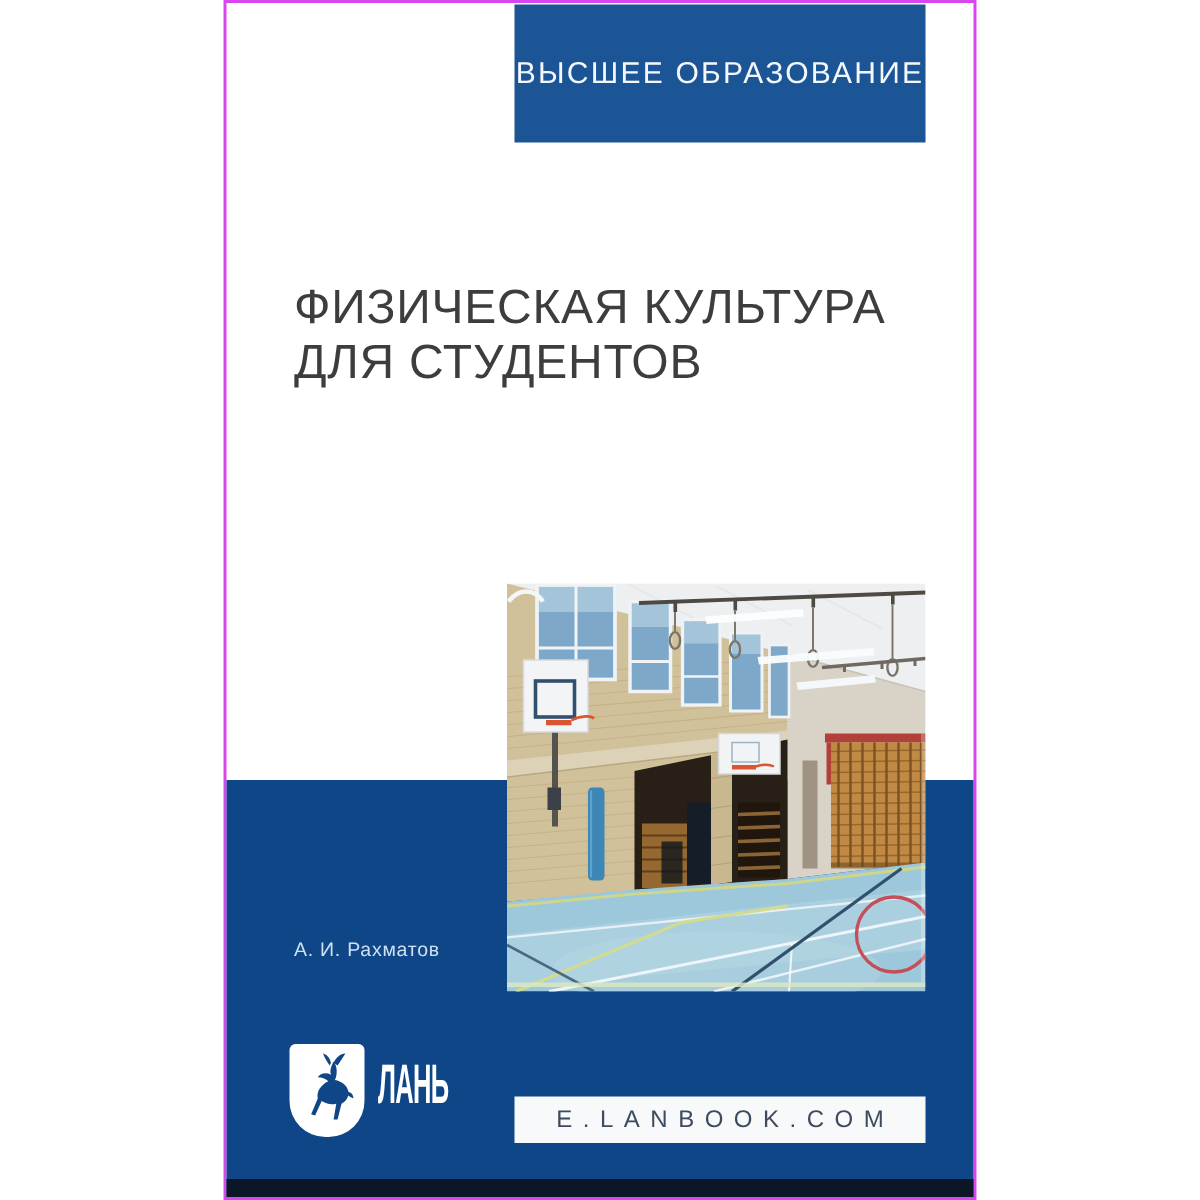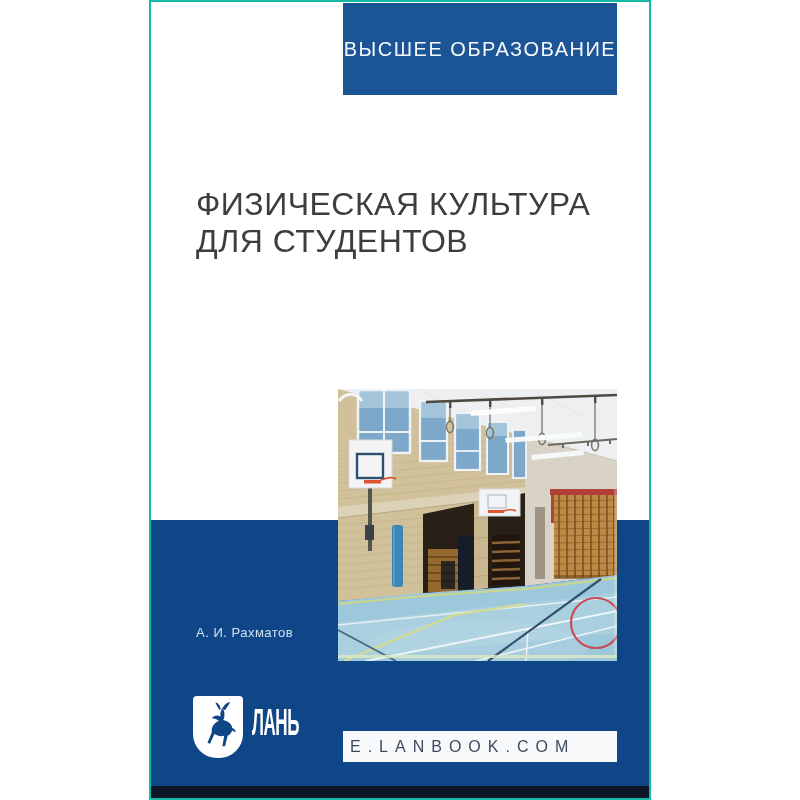--- a/index.html
+++ b/index.html
@@ -1,34 +1,34 @@
 <!DOCTYPE html>
 <html><head>
 <meta charset="utf-8">
 <style>
   html,body{margin:0;padding:0;background:#ffffff;}
   body{width:800px;height:800px;position:relative;font-family:"Liberation Sans",sans-serif;overflow:hidden;}
   .cover{position:absolute;left:149px;top:0;width:502px;height:800px;background:#ffffff;
-         border:2px solid #14b8a6;box-sizing:border-box;}
+         border:2px solid #d946ef;box-sizing:border-box;}
   .banner{position:absolute;left:192px;top:1px;width:274px;height:92px;background:#1c5595;
           display:flex;align-items:center;justify-content:center;}
   .banner span{color:#f4f8fc;font-size:20px;letter-spacing:1.5px;font-weight:400;}
   .title{position:absolute;left:45px;top:184px;color:#3d3d3d;font-size:32px;line-height:37px;
          letter-spacing:0.5px;font-weight:400;white-space:nowrap;}
   .blue-panel{position:absolute;left:0;top:518px;width:498px;height:278px;background:#0f4687;}
   .dark-strip{position:absolute;left:0;top:784px;width:498px;height:12px;background:#0b1626;}
   .photo{position:absolute;left:187px;top:387px;width:279px;height:272px;overflow:hidden;}
   .authors{position:absolute;left:45px;top:618px;color:#cfe0f3;font-size:13px;line-height:25px;
            letter-spacing:0.5px;}
   .shield{position:absolute;left:42px;top:694px;width:50px;height:62px;background:#ffffff;
           border-radius:4px 4px 24px 24px;display:flex;align-items:center;justify-content:center;}
   .lan-word{position:absolute;left:101px;top:704px;color:#ffffff;font-size:37px;font-weight:700;
             line-height:34px;transform:scaleX(0.46);transform-origin:left top;letter-spacing:-1px;white-space:nowrap;}
   .site-box{position:absolute;left:192px;top:729px;width:274px;height:31px;background:#f7f9fa;
-            display:flex;align-items:center;}
+            display:flex;align-items:center;justify-content:center;}
   .site-box span{color:#3d4b5f;font-size:16px;letter-spacing:7px;padding-left:7px;font-weight:400;}
 </style>
 </head>
 <body>
 
 <div class="cover">
 
   <div class="banner">
     <span>ВЫСШЕЕ ОБРАЗОВАНИЕ</span>
   </div>

